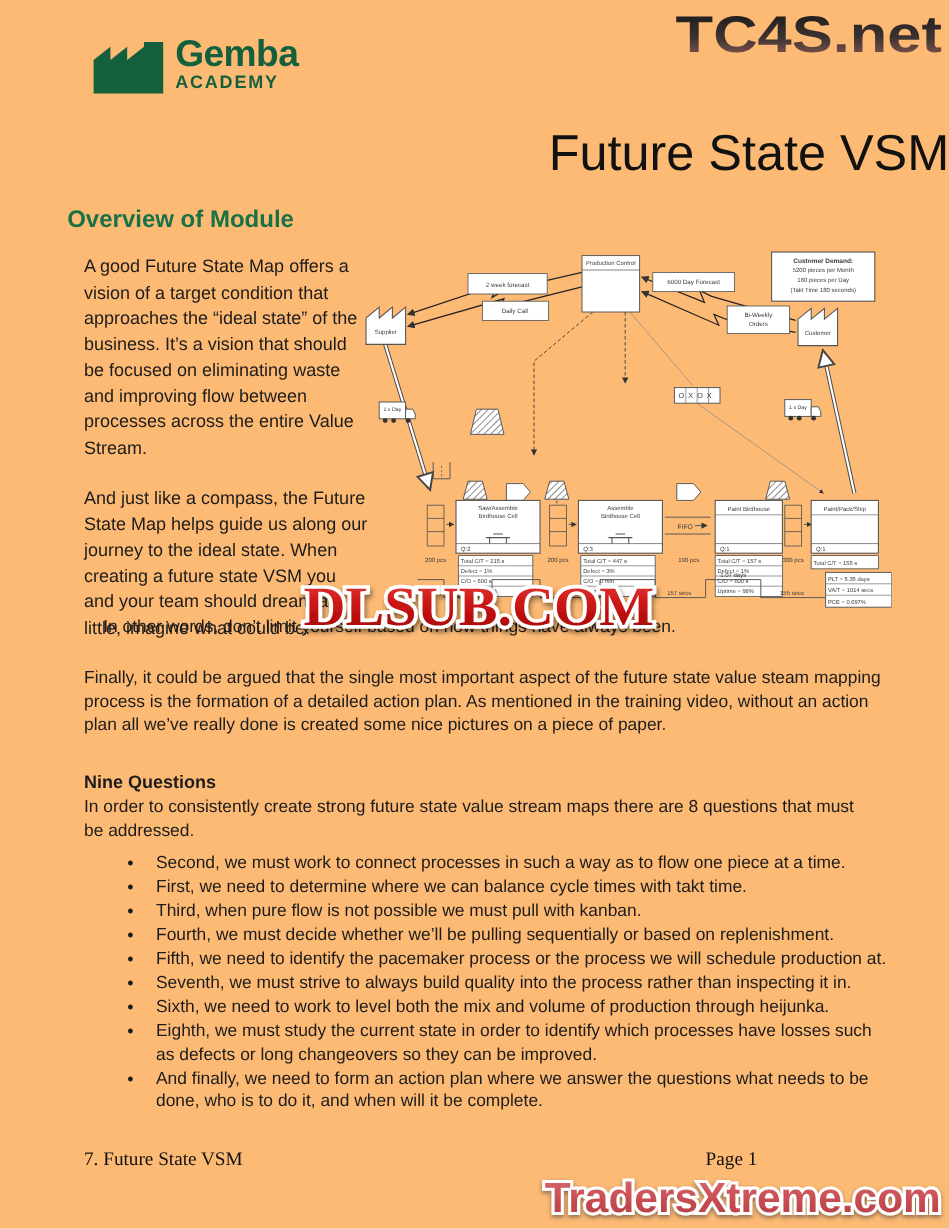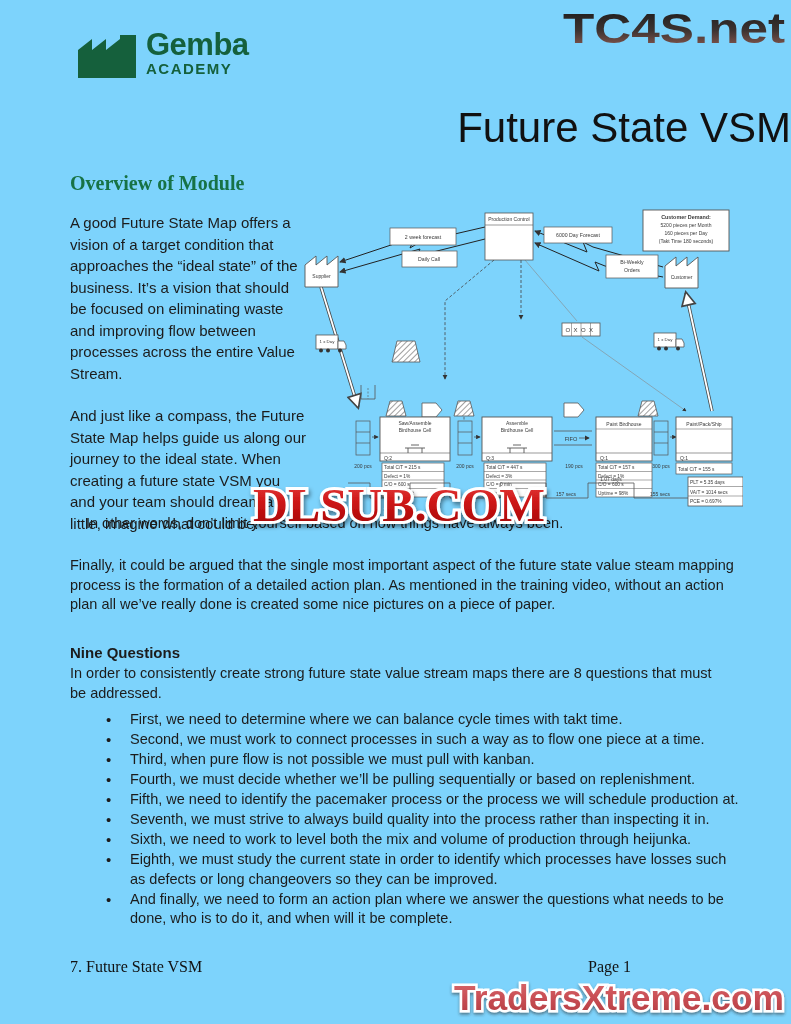--- a/index.html
+++ b/index.html
@@ -1,34 +1,34 @@
 <!DOCTYPE html>
 <html><head>
 <meta charset="utf-8">
 <style>
   * { margin:0; padding:0; box-sizing:border-box; }
   html,body { background:#fff; }
   .page {
-    position:relative; width:791px; height:1024px; background:#7dd3fc;
+    position:relative; width:791px; height:1024px; background:#fdba74;
     font-family:"Liberation Sans", sans-serif; color:#1c1c1c; overflow:hidden;
   }
   
   .logo { position:absolute; left:76px; top:24px; display:flex; align-items:flex-start; gap:8px; }
   .logo-text { display:flex; flex-direction:column; margin-top:6px; }
   .logo-gemba { font-size:31px; font-weight:bold; color:#15603c; line-height:30px; letter-spacing:-0.5px; }
   .logo-academy { font-size:15px; font-weight:bold; color:#15603c; letter-spacing:1.5px; line-height:18px; }
   
   .wm { position:absolute; pointer-events:none; }
   .wm-top { left:557px; top:2px; z-index:6; }
   .wm-mid { left:246px; top:476px; z-index:6; }
   .wm-bot { left:448px; top:974px; z-index:6; }
   
   .title { position:absolute; left:0; top:104px; width:791px; text-align:right;
            font-size:42px; font-weight:300; letter-spacing:0px; color:#111; }
-  .h-green { position:absolute; left:70px; top:172px; font-size:20px; font-weight:bold; color:#177245;font-family:Liberation Serif, serif; }
+  .h-green { position:absolute; left:56px; top:172px; font-size:20px; font-weight:bold; color:#177245; }
   
   .leftcol { position:absolute; left:70px; top:212px; width:238px; font-size:15px; line-height:21.5px; }
   .leftcol p { margin-bottom:21px; }
   .para { position:absolute; left:70px; width:668px; font-size:14.5px; line-height:19.5px; }
   .p-otherwords { top:514px; z-index:1;margin-left:16px; }
   .p-finally { top:556px; }
   .h-nine { position:absolute; left:70px; top:644px; font-size:15px; font-weight:bold; }
   .p-intro { top:664px; width:655px; }
   ul.qlist { position:absolute; left:100px; top:710px; width:645px; list-style:none;
              font-size:14.5px; line-height:19.5px; }
@@ -321,22 +321,22 @@
     </svg>
   </div>
 
   <p class="para p-finally">Finally, it could be argued that the single most important aspect of the future state value steam mapping process is the formation of a detailed action plan.  As mentioned in the training video, without an action plan all we’ve really done is created some nice pictures on a piece of paper.</p>
 
   <div class="h-nine">Nine Questions</div>
 
   <p class="para p-intro">In order to consistently create strong future state value stream maps there are 8 questions that must be addressed.</p>
 
   <ul class="qlist">
+    <li>Second, we must work to connect processes in such a way as to flow one piece at a time.</li>
     <li>First, we need to determine where we can balance cycle times with takt time.</li>
-    <li>Second, we must work to connect processes in such a way as to flow one piece at a time.</li>
     <li>Third, when pure flow is not possible we must pull with kanban.</li>
     <li>Fourth, we must decide whether we’ll be pulling sequentially or based on replenishment.</li>
     <li>Fifth, we need to identify the pacemaker process or the process we will schedule production at.</li>
     <li>Seventh, we must strive to always build quality into the process rather than inspecting it in.</li>
     <li>Sixth, we need to work to level both the mix and volume of production through heijunka.</li>
     <li>Eighth, we must study the current state in order to identify which processes have losses such as defects or long changeovers so they can be improved.</li>
     <li>And finally, we need to form an action plan where we answer the questions what needs to be done, who is to do it, and when will it be complete.</li>
   </ul>
 
   <div class="footer-left">7. Future State VSM</div>

